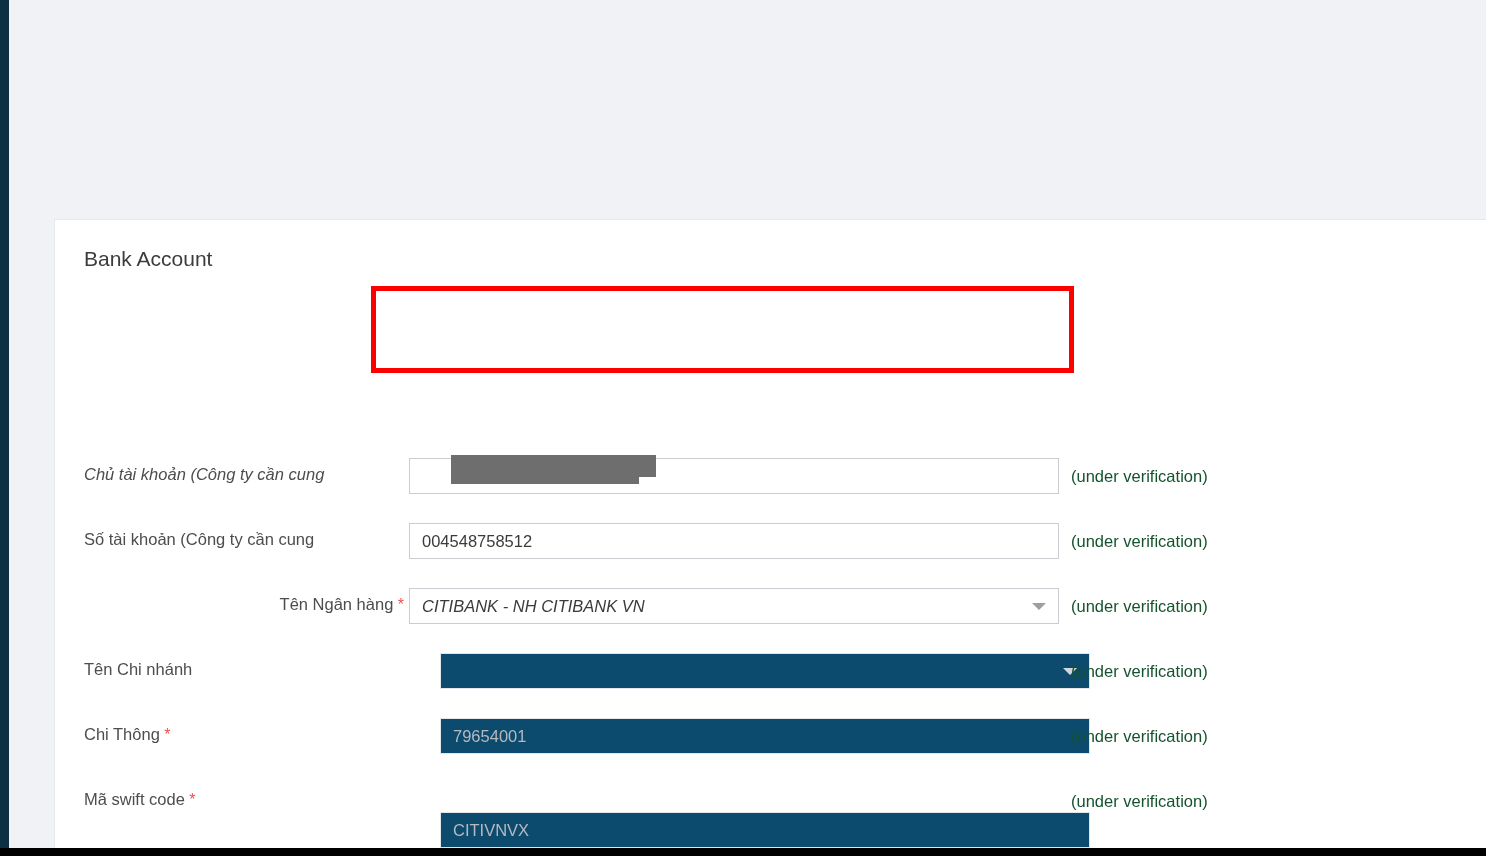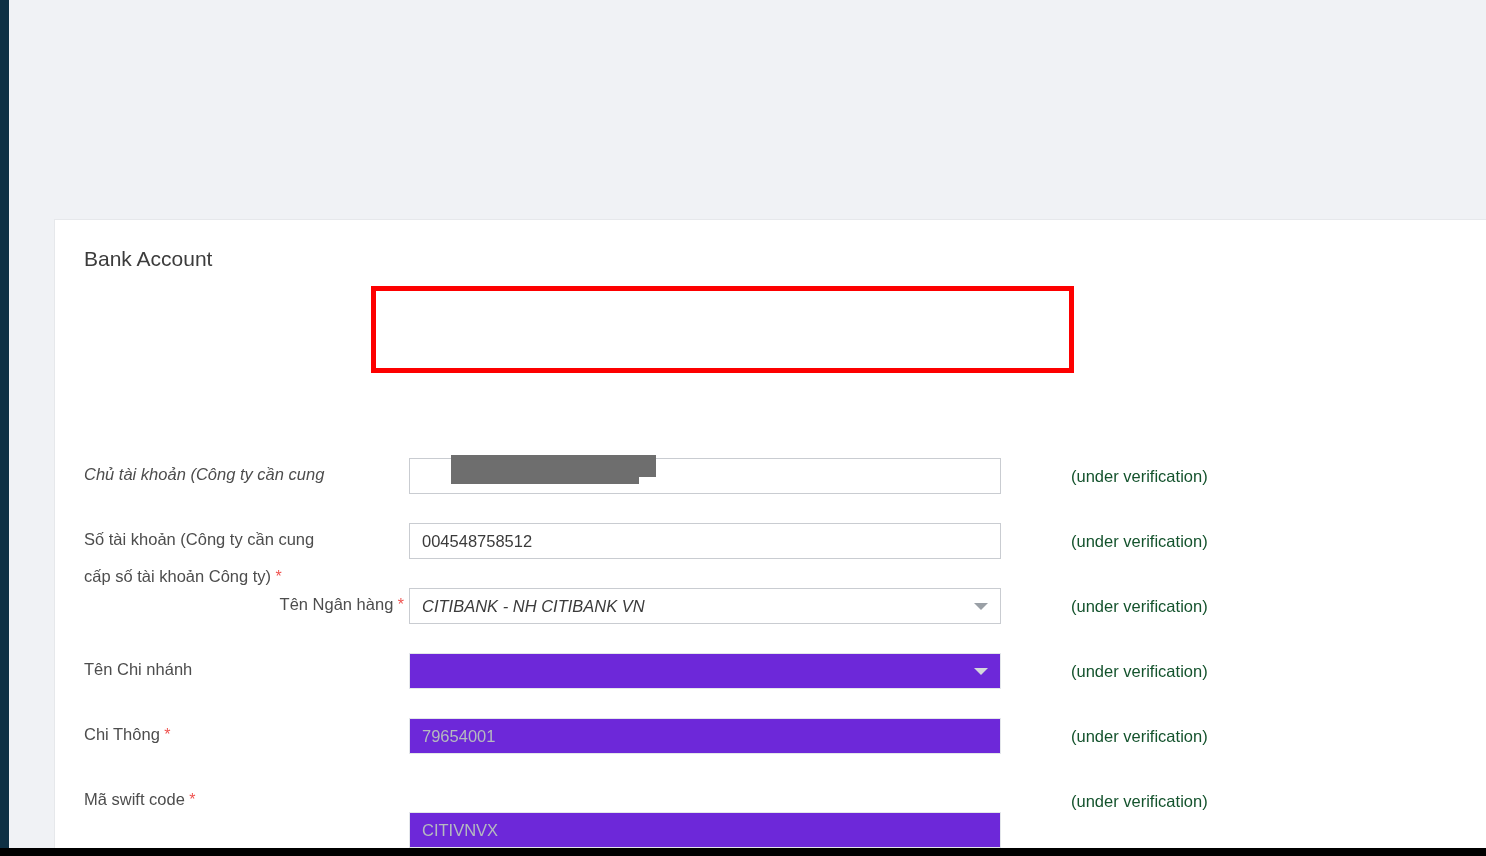--- a/index.html
+++ b/index.html
@@ -158,36 +158,37 @@
     color: #4d4d4d;
     line-height: 37px;
     white-space: nowrap;
   }
   .label .req { color: #ef5350; font-size: 16px; }
   .label .l2 { display: block; }
 
   .field {
     position: absolute;
     left: 354px;
-    width: 592px;
+    width: 650px;
     height: 36px;
     border: 1px solid #c9ccd1;
     background: #ffffff;
     font-size: 16.5px;
     color: #3b3b3b;
     padding: 0 12px;
     line-height: 34px;
     font-family: "Liberation Sans", sans-serif;
     white-space: nowrap;
     overflow: hidden;
   }
   .field.disabled {
-    background: #6d28d9;
+    background: #0c4a6e;
     border-color: #e3e6ea;
     color: #b5babf;
+    margin-left: 31px;
   }
   .field.select { padding-right: 28px; font-style: italic; }
 
   .caret {
     position: absolute;
     right: 12px;
     top: 50%;
     margin-top: -3px;
     width: 0; height: 0;
     border-left: 7px solid transparent;
@@ -281,21 +282,21 @@
   </div>
 
 <div class="card">
   <div class="card-heading">Bank Account</div>
 
   <div class="form" id="formrows">
       <div class="label" style="top: 152px; font-style: italic;"><span>Chủ tài khoản (Công ty cần cung</span></div>
       <div class="field" style="top: 154px;"></div>
       <div class="redact" style="top: 151px;"></div>
       <div class="status" style="top: 154px;">(under verification)</div>
-      <div class="label" style="top: 217px;"><span>Số tài khoản (Công ty cần cung</span><span class="l2">cấp số tài khoản Công ty)<span class="req"> *</span></span></div>
+      <div class="label" style="top: 217px;"><span>Số tài khoản (Công ty cần cung</span></div>
       <div class="field" style="top: 219px;">004548758512</div>
       <div class="status" style="top: 219px;">(under verification)</div>
       <div class="label" style="top: 282px; text-align: right;"><span>Tên Ngân hàng</span><span class="req"> *</span></div>
       <div class="field select" style="top: 284px;">CITIBANK - NH CITIBANK VN<div class="caret"></div></div>
       <div class="status" style="top: 284px;">(under verification)</div>
       <div class="label" style="top: 347px;"><span>Tên Chi nhánh</span></div>
       <div class="field disabled select" style="top: 349px;">
         <div class="caret dim"></div>
       </div>
       <div class="status" style="top: 349px;">(under verification)</div>

